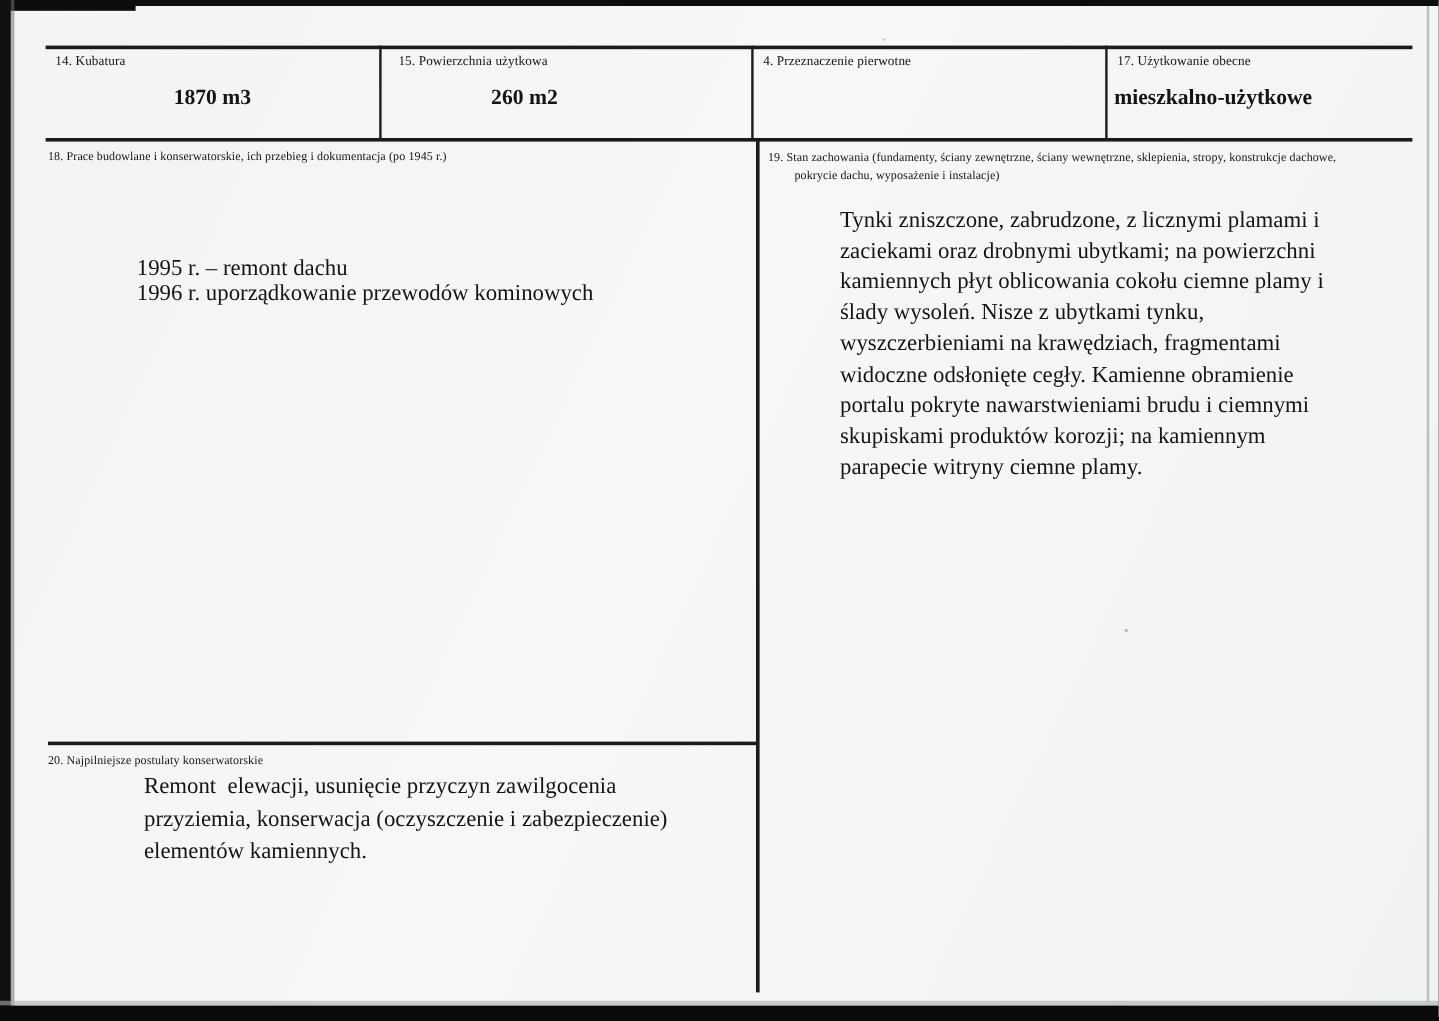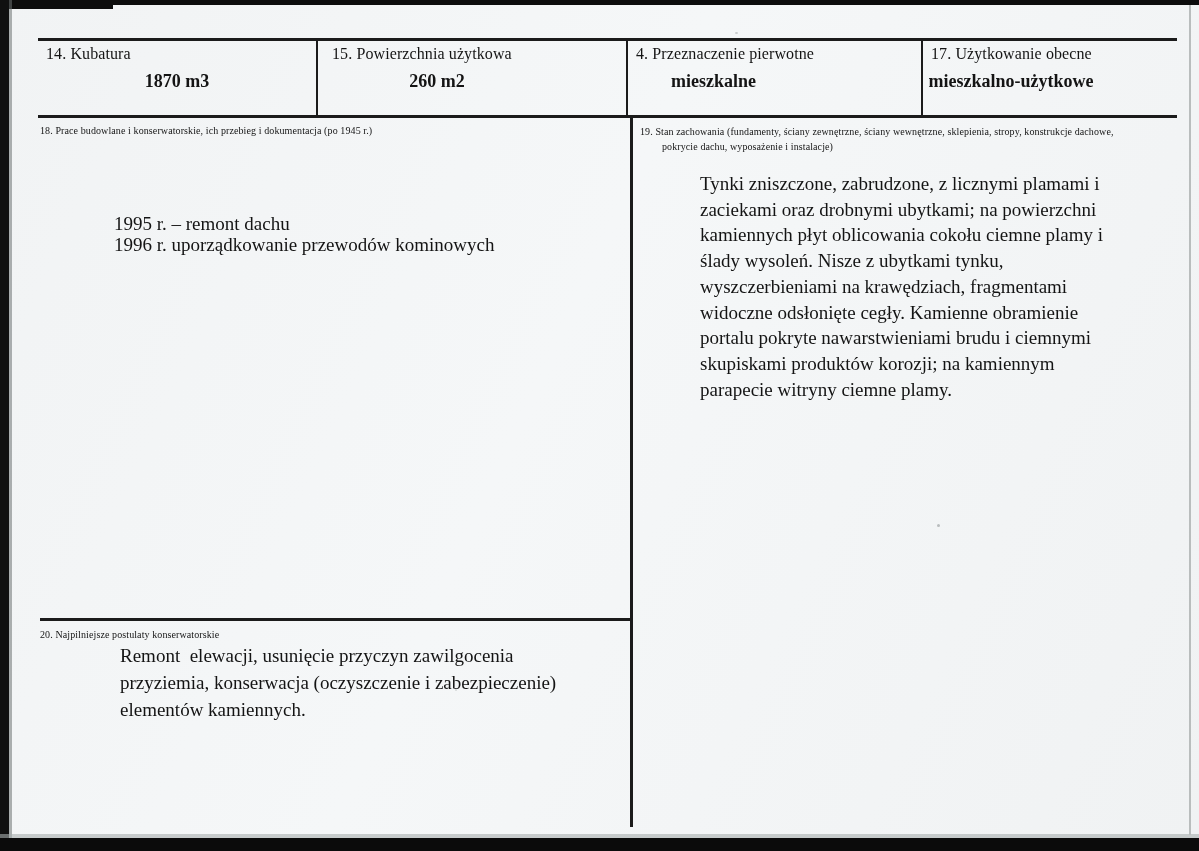--- a/index.html
+++ b/index.html
@@ -33,21 +33,21 @@
   .hline-row-bottom { left:38px;  top:115px; width:1139px; }
   .vline-14-15      { left:316px; top:38px;  height:77px; }
   .vline-15-16      { left:626px; top:38px;  height:77px; }
   .vline-16-17      { left:921px; top:38px;  height:77px; }
   .vline-main       { left:630px; top:115px; width:3px; height:712px; }
   .hline-sec20      { left:40px;  top:618px; width:592px; }
 
   
   .field-label {
     position:absolute;
-    font-size:16px;
+    font-size:11px;
     letter-spacing:.1px;
     white-space:nowrap;
   }
   .field-value {
     position:absolute;
     top:71px;
     font-size:18px;
     font-weight:bold;
     text-align:center;
     box-sizing:border-box;
@@ -115,21 +115,20 @@
   <div class="vline vline-main"></div>
   <div class="hline hline-sec20"></div>
 
   <div class="field-label label-14">14. Kubatura</div>
   <div class="field-value value-14">1870 m3</div>
 
   <div class="field-label label-15">15. Powierzchnia użytkowa</div>
   <div class="field-value value-15">260 m2</div>
 
   <div class="field-label label-16">4. Przeznaczenie pierwotne</div>
-  <div class="field-value value-16">mieszkalne</div>
 
   <div class="field-label label-17">17. Użytkowanie obecne</div>
   <div class="field-value value-17">mieszkalno-użytkowe</div>
 
   <div class="section-label label-18">18. Prace budowlane i konserwatorskie, ich przebieg i dokumentacja (po 1945 r.)</div>
   <div class="body-text body-18">1995 r. – remont dachu
 1996 r. uporządkowanie przewodów kominowych</div>
 
   <div class="section-label label-19">19. Stan zachowania (fundamenty, ściany zewnętrzne, ściany wewnętrzne, sklepienia, stropy, konstrukcje dachowe,
 pokrycie dachu, wyposażenie i instalacje)</div>

